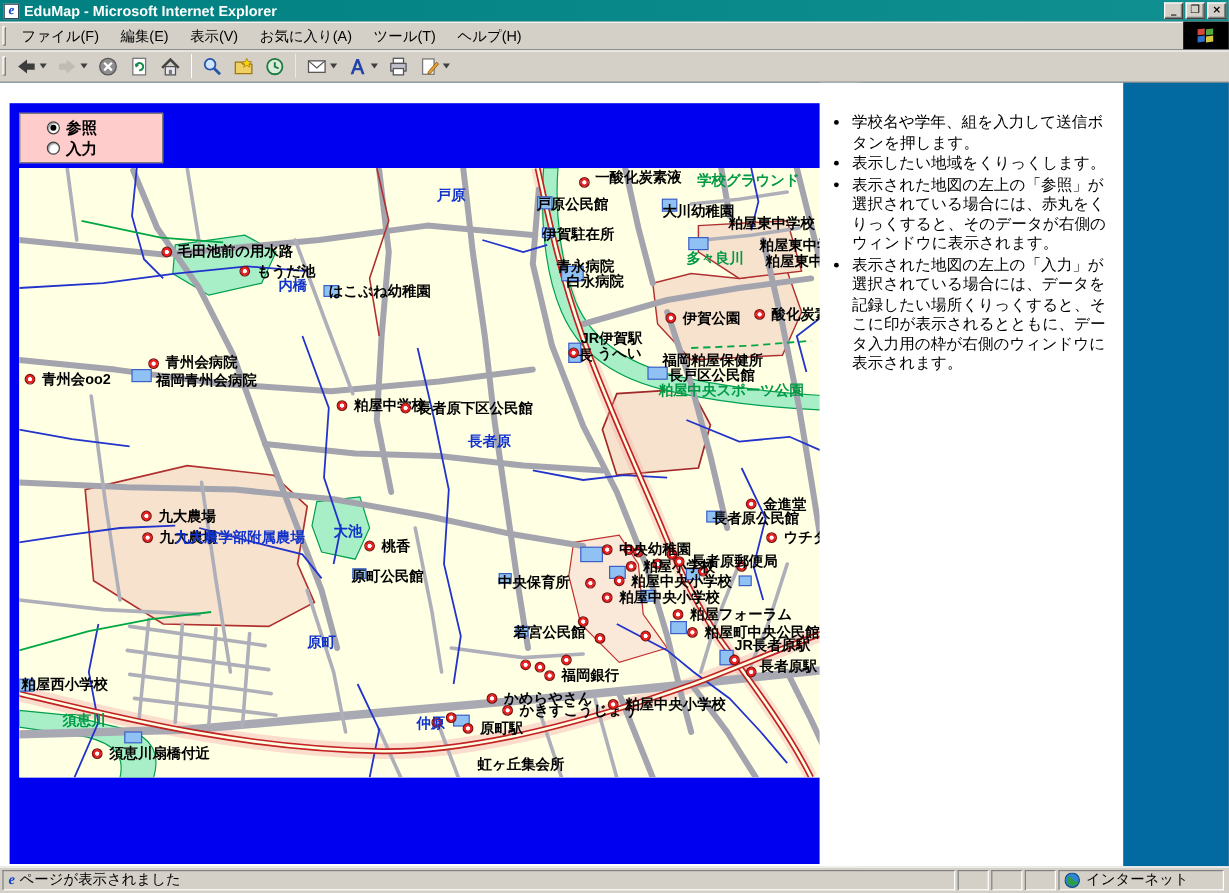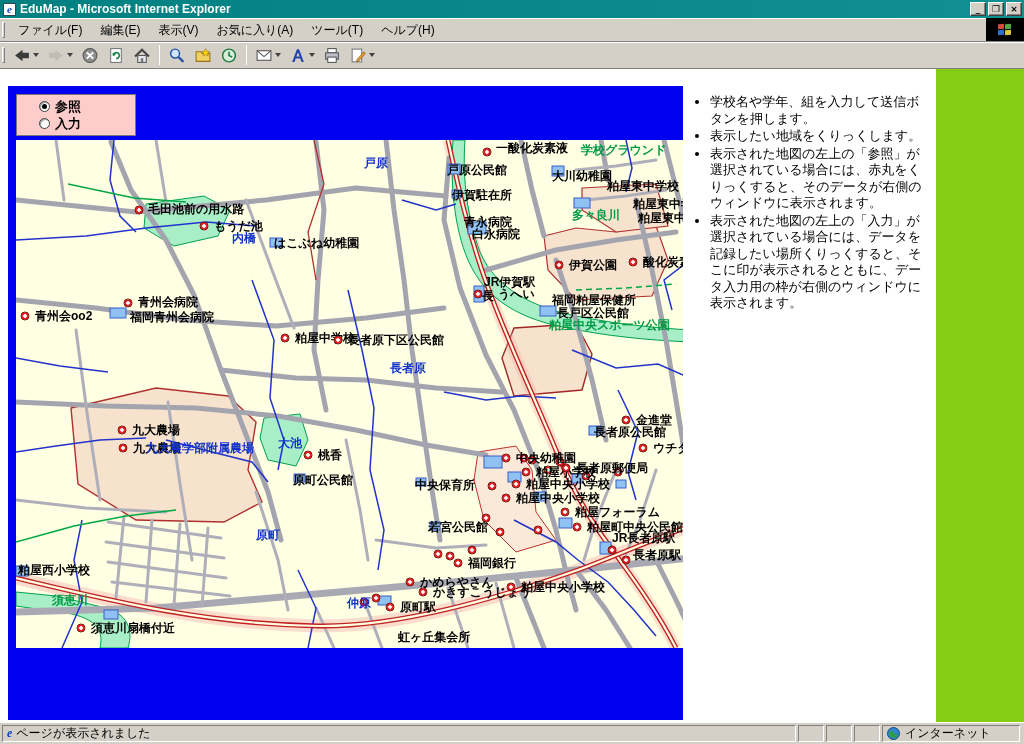--- a/index.html
+++ b/index.html
@@ -15,21 +15,21 @@
   #throbber{margin-left:auto;width:38px;height:23px;background:#000;display:flex;align-items:center;justify-content:center}
   .winflag{position:relative;width:14px;height:12px}
   .winflag i{position:absolute;width:6px;height:5px}
   #toolbar{position:absolute;left:0;top:42px;width:1024px;height:27px;background:#D4D0C8;border-bottom:1px solid #808080;box-shadow:inset 0 1px 0 #fff;display:flex;align-items:center}
   .tb-btn{height:24px;padding:2px 3px;display:flex;align-items:center;border:1px solid transparent}
   .tb-btn svg{display:block}
   .tb-btn .caret{width:0;height:0;border-left:3px solid transparent;border-right:3px solid transparent;border-top:4px solid #404040;margin-left:2px}
   .tb-btn.disabled svg{opacity:.5;filter:grayscale(60%)}
   .tb-sep{width:1px;height:20px;background:#808080;border-right:1px solid #fff;margin:0 4px}
   
-  #content{position:absolute;left:0;top:69px;width:1024px;height:653px;background:#84cc16}
+  #content{position:absolute;left:0;top:69px;width:1024px;height:653px;background:#0369a1}
   #frame-left{position:absolute;left:0;top:0;width:713px;height:653px;background:#fff;overflow:hidden}
   #frame-split{position:absolute;left:713px;top:0;width:6px;height:653px;background:#D4D0C8;border-left:1px solid #fff;border-right:1px solid #808080}
   #frame-right{position:absolute;left:683px;top:0;width:253px;height:653px;background:#fff;overflow:hidden}
   #frame-right ul{margin:25px 8px 0 27px}
   #frame-right li{font-size:13px;line-height:16.5px;color:#000;margin-bottom:1px}
   
   #bluepage{position:absolute;left:8px;top:17px;width:696px;height:634px;background:#0000F0}
   .hdr{position:absolute;border:1px solid #777;display:flex;align-items:center;justify-content:center}
   #hdr-mode{left:8px;top:8px;width:120px;height:42px;background:#FFCCCC;flex-direction:column;justify-content:center;align-items:flex-start;padding-left:22px}
   .mode-row{display:flex;align-items:center;gap:5px;height:17px}

